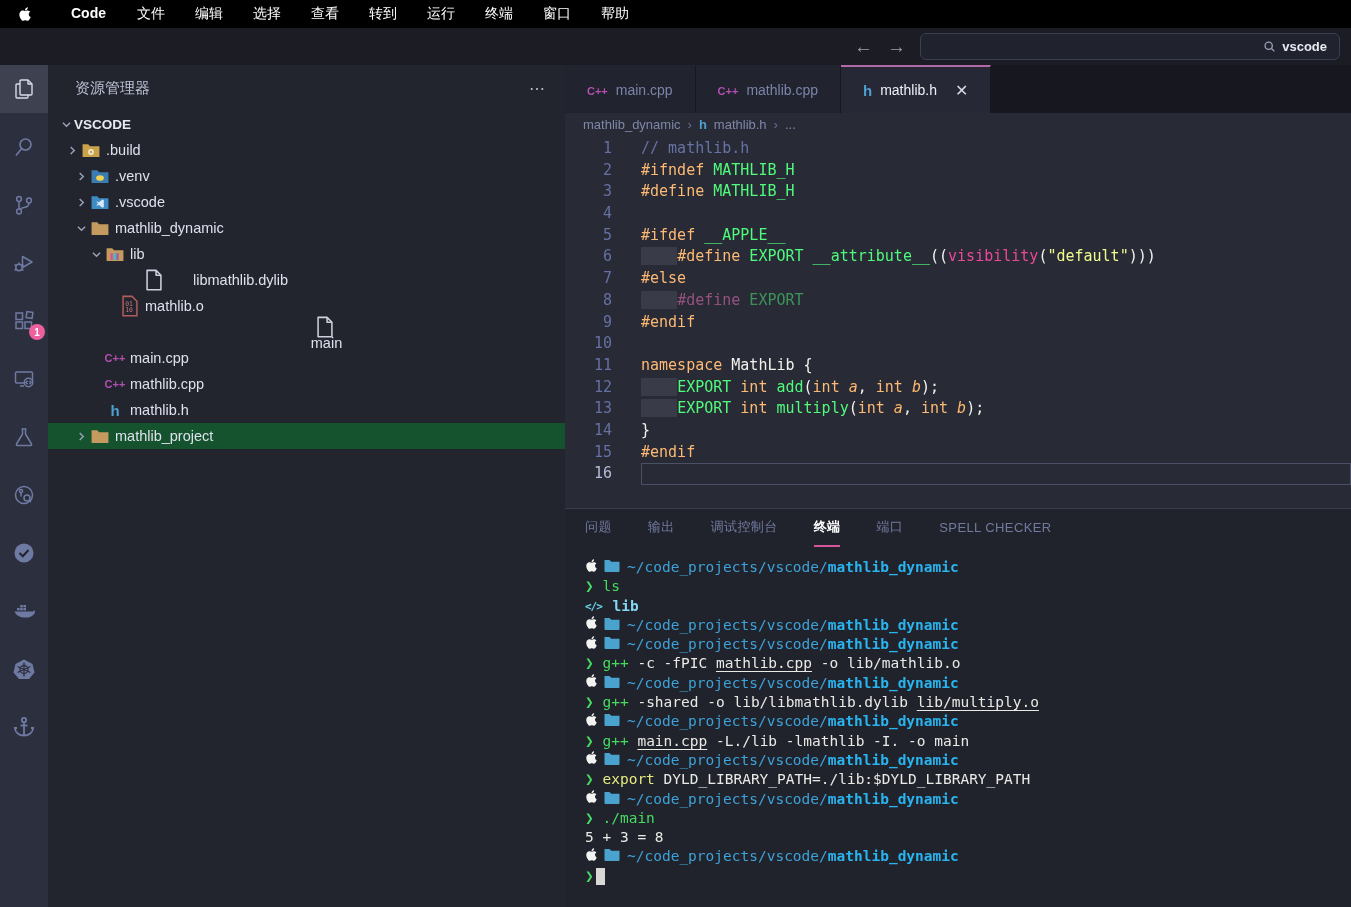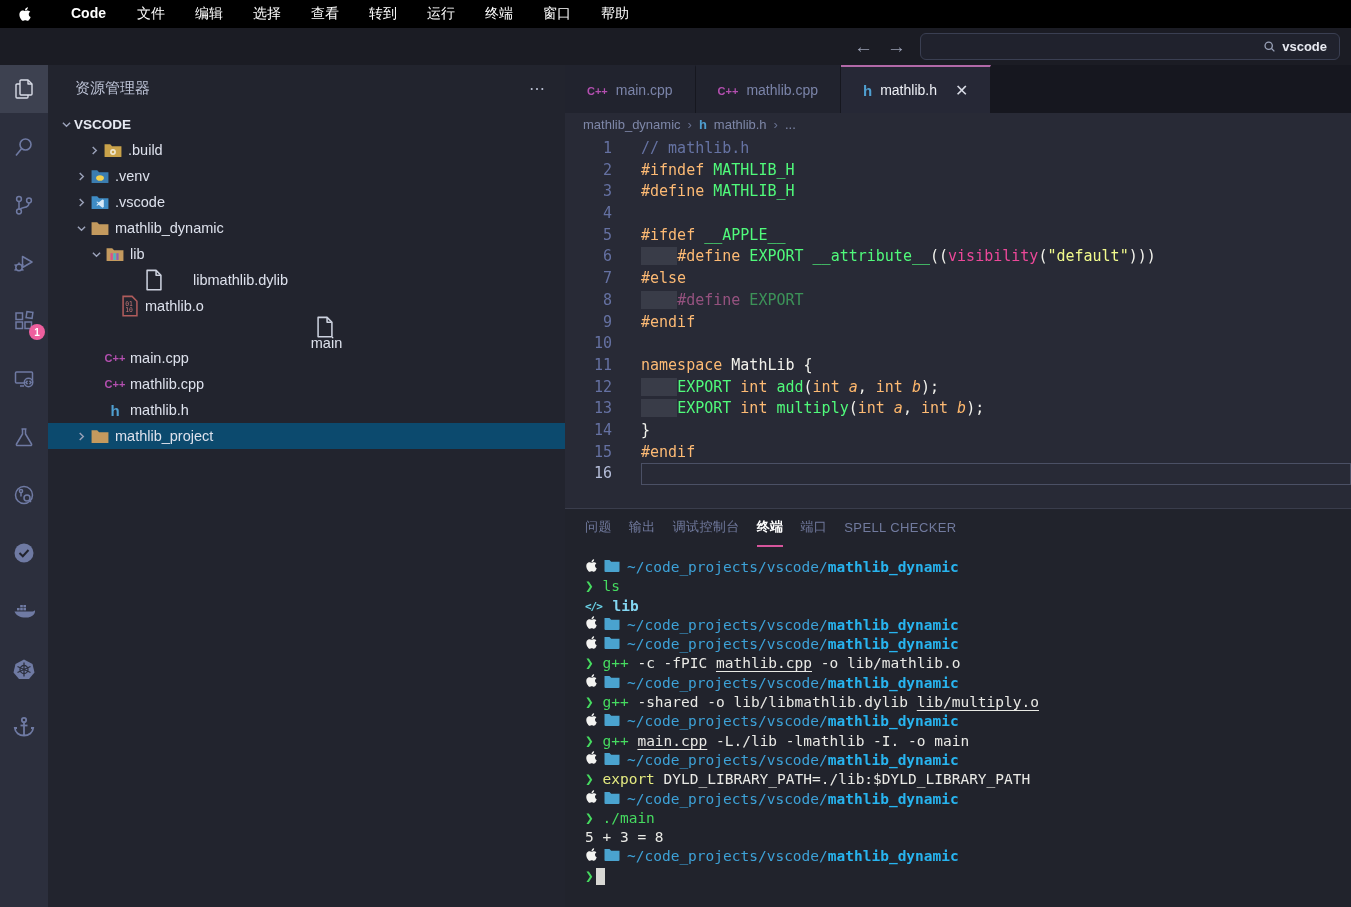--- a/index.html
+++ b/index.html
@@ -37,21 +37,21 @@
     background:#ee5f9e; color:#fff; font-size:10px; font-weight:700; display:flex;
     align-items:center; justify-content:center; padding:0 4px; }
 
   
   .sidebar { width:517px; background:#22242e; display:flex; flex-direction:column; }
   .sb-header { height:46px; display:flex; align-items:center; padding:0 18px 0 27px; }
   .sb-title { color:#bdc3d6; font-size:15px; }
   .sb-more { margin-left:auto; color:#b6bcce; font-size:16px; letter-spacing:2px; }
   .tree { flex:1; }
   .tree-row { height:26px; display:flex; align-items:center; color:#dde1ec; font-size:14.5px; cursor:default; }
-  .tree-row.selected { background:#0c4a6e; }
+  .tree-row.selected { background:#14532d; }
   .tree-row .chev { width:16px; display:flex; justify-content:center; color:#9aa1b8; flex:none; }
   .tree-row .chev svg { width:9px; height:9px; stroke:currentColor; fill:none; stroke-width:1.6; }
   .tree-row .chev.down svg { transform:rotate(90deg); }
   .tree-row .t-icon { width:18px; height:16px; margin:0 6px 0 2px; display:flex; align-items:center;
     justify-content:center; flex:none; }
   .tree-row.root { font-weight:700; font-size:13.5px; color:#e6e9f2; }
   .icon-cpp-text { color:#b44fb0; font-weight:700; font-size:11px; font-family:"Liberation Sans",sans-serif; }
   .icon-h-text { color:#4f9fd0; font-weight:700; font-size:15px; }
 
   
@@ -79,21 +79,21 @@
   .lc { flex:1; }
   .code-line.current .lc { outline:1px solid #4b5065; outline-offset:-1px; }
   .tk-comment{color:#6673a3;} .tk-pink{color:#fdba74;} .tk-green{color:#50fa7b;}
   .tk-yellow{color:#f1fa8c;} .tk-white{color:#f2f2ec;} .tk-cyan{color:#ec4899;}
   .tk-orange{color:#ffb86c; font-style:italic;}
   .tk-dim-pink{color:#ff79c6; opacity:.5;} .tk-dim-green{color:#50fa7b; opacity:.5;}
   .indent-box { background:#393c48; }
 
   
   .panel { height:399px; background:#21232c; border-top:1px solid #3a3d4c; display:flex; flex-direction:column; }
-  .panel-tabs { height:38px; display:flex; align-items:flex-start; padding-left:20px; gap:17px; }
+  .panel-tabs { height:38px; display:flex; align-items:flex-start; padding-left:20px; gap:36px; }
   .panel-tab { font-size:13px; color:#717a9e; height:100%; display:flex; align-items:center;
     border-bottom:2px solid transparent; letter-spacing:.4px; }
   .panel-tab.active { color:#fff; font-weight:700; border-bottom:2px solid #d6559c; }
 
   
   .terminal { flex:1; padding:11px 0 0 20px; font-family:"DejaVu Sans Mono","Liberation Mono",monospace;
     font-size:14.5px; line-height:19.3px; color:#e9e9e5; white-space:pre; }
   .t-line { height:19.3px; display:flex; align-items:center; }
   .t-path{color:#3da2d8;} .t-dir{color:#28b4ef; font-weight:700;}
   .t-green{color:#46db60;} .t-yellow{color:#e4ea80;} .t-plain{color:#e9e9e5;}
@@ -244,21 +244,21 @@
     </div>
     <div class="tree">
         <div class="tree-row root" style="padding-left: 10px;">
           <span class="chev down">
             <svg viewBox="0 0 10 10">
               <polyline points="3,1 7,5 3,9"></polyline>
             </svg>
           </span>
           <span class="tree-label">VSCODE</span>
         </div>
-        <div class="tree-row" style="padding-left: 38px;">
+        <div class="tree-row" style="padding-left: 16px;">
           <span class="chev">
             <svg viewBox="0 0 10 10">
               <polyline points="3,1 7,5 3,9"></polyline>
             </svg>
           </span>
           <span class="t-icon">
             <svg viewBox="0 0 16 13">
               <path d="M.5 1h5l1.7 1.8h8.3V12a1 1 0 0 1-1 1h-13a1 1 0 0 1-1-1z" fill="#c9a24a"></path>
               <circle cx="8" cy="8" r="2.6" fill="#efe6cf"></circle>
               <circle cx="8" cy="8" r="1.1" fill="#c9a24a"></circle>

